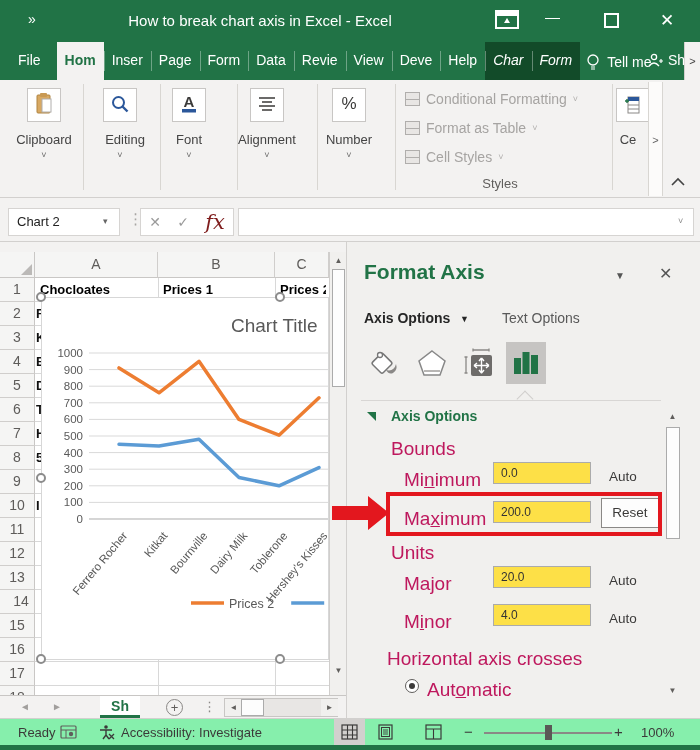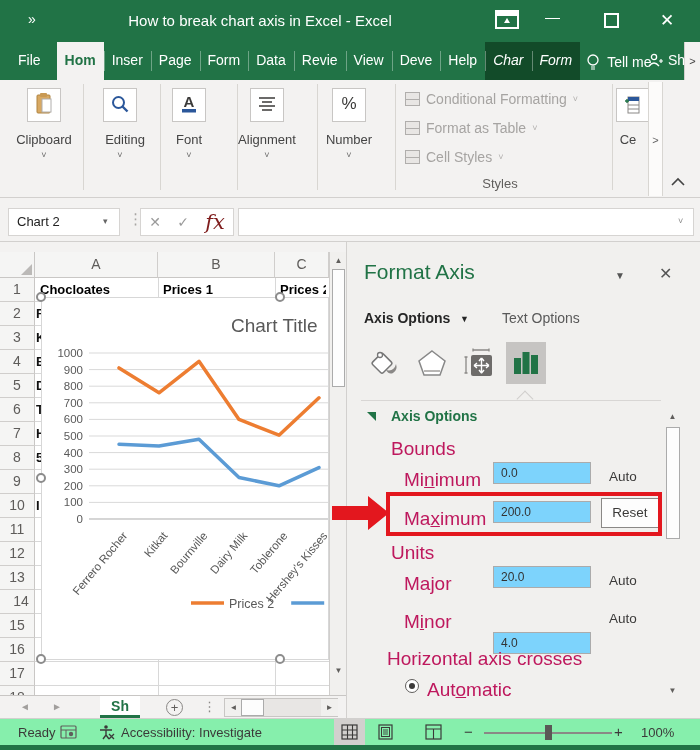--- a/index.html
+++ b/index.html
@@ -85,34 +85,34 @@
   .tabstrip { left:0; top:695px; width:346px; height:23px; background:#F3F2F1; border-top:1px solid #C8C6C4; }
   .nav-arrow { top:5px; color:#A19F9D; font-size:10px; }
   .sheettab { left:100px; top:0px; width:40px; height:22px; background:#fff; border-bottom:3px solid #217346; color:#217346; font-weight:bold; font-size:14px; text-align:center; line-height:20px; }
   .addsheet { left:166px; top:3px; width:17px; height:17px; border:1px solid #8A8886; border-radius:50%; color:#605E5C; text-align:center; line-height:15px; font-size:13px; }
   .tsgrip { left:203px; top:3px; color:#8A8886; font-size:13px; }
   .hscroll { left:224px; top:2px; width:114px; height:19px; background:#E8E6E4; border:1px solid #C8C6C4; }
   .hthumb { left:16px; top:0px; width:23px; height:17px; background:#FDFDFD; border:1px solid #ABABAB; }
 
   
   .panel { left:346px; top:242px; width:354px; height:476px; background:#F1F0EE; border-left:1px solid #D2D0CE; overflow:hidden; }
-  .panel-title { left:17px; top:18px; font-size:21px; color:#217346; }
+  .panel-title { left:17px; top:18px; font-size:21px; color:#217346;font-weight:bold; }
   .panel-chev { left:268px; top:28px; font-size:10px; color:#555; }
   .panel-close { left:312px; top:22px; font-size:16px; color:#555; }
   .ptab1 { left:17px; top:68px; font-size:14px; font-weight:bold; color:#262626; }
   .ptab1-chev { left:113px; top:72px; font-size:9px; color:#262626; }
   .ptab2 { left:155px; top:68px; font-size:14px; color:#595959; }
   .icon-slot { top:100px; width:40px; height:42px; display:flex; align-items:center; justify-content:center; }
   .icon-slot.sel { background:#C6C4C2; }
   .notch { left:172px; top:151px; width:12px; height:12px; background:#F1F0EE; border-left:1px solid #D0CECC; border-top:1px solid #D0CECC; transform:rotate(45deg); }
   .pdivider { left:14px; top:158px; width:300px; height:1px; background:#D8D6D4; }
   .sec-tri { left:20px; top:170px; width:0; height:0; border-top:9px solid #217346; border-left:9px solid transparent; }
   .sec-title { left:44px; top:166px; font-size:14px; font-weight:bold; color:#217346; }
   .plabel { font-size:19px; color:#be185d; white-space:nowrap; }
-  .pinput { width:98px; height:22px; background:#7dd3fc; border:1px solid #ABABAB; font-size:12px; color:#333; padding:3px 0 10px 7px; }
+  .pinput { width:98px; height:22px; background:#fde047; border:1px solid #ABABAB; font-size:12px; color:#333; padding:3px 0 10px 7px; }
   .pauto { font-size:13.5px; color:#3B3A39; }
   .reset-btn { left:254px; top:256px; width:58px; height:30px; background:#FDFDFD; border:1px solid #8A8886; font-size:13.5px; color:#3B3A39; text-align:center; line-height:28px; }
   .radio { left:58px; top:437px; width:14px; height:14px; border:1px solid #605E5C; border-radius:50%; background:#fff; }
   .radio:after { content:""; position:absolute; left:3px; top:3px; width:6px; height:6px; border-radius:50%; background:#3B3A39; }
   .pscroll { left:317px; top:166px; width:18px; height:292px; background:#F1F0EE; }
   .pthumb { left:319px; top:185px; width:14px; height:112px; background:#FDFDFD; border:1px solid #ABABAB; }
   u { text-decoration:underline; }
 
   
   .red-rect { left:386px; top:492px; width:276px; height:44px; border:4px solid #E3171E; z-index:60; }
@@ -432,21 +432,21 @@
     <div class="abs pinput" style="left:146px; top:259px;">200.0</div>
     <div class="abs reset-btn">Reset</div>
 
     <div class="abs plabel" style="left:44px; top:300px;">Units</div>
 
     <div class="abs plabel" style="left:57px; top:331px;">Major</div>
     <div class="abs pinput" style="left:146px; top:324px;">20.0</div>
     <div class="abs pauto" style="left:262px; top:331px;">Auto</div>
 
     <div class="abs plabel" style="left:57px; top:369px;">M<u>i</u>nor</div>
-    <div class="abs pinput" style="left:146px; top:362px;margin-top:28px;">4.0</div>
+    <div class="abs pinput" style="left:146px; top:362px;">4.0</div>
     <div class="abs pauto" style="left:262px; top:369px;">Auto</div>
 
     <div class="abs plabel" style="left:40px; top:406px;">Horizontal axis crosses</div>
 
     <div class="abs radio"></div>
     <div class="abs plabel" style="left:80px; top:437px;">Aut<u>o</u>matic</div>
 
     <div class="abs pscroll">
       <div class="sb-arrow">▲</div>
       <div class="abs sb-arrow" style="top:274px;">▼</div>

